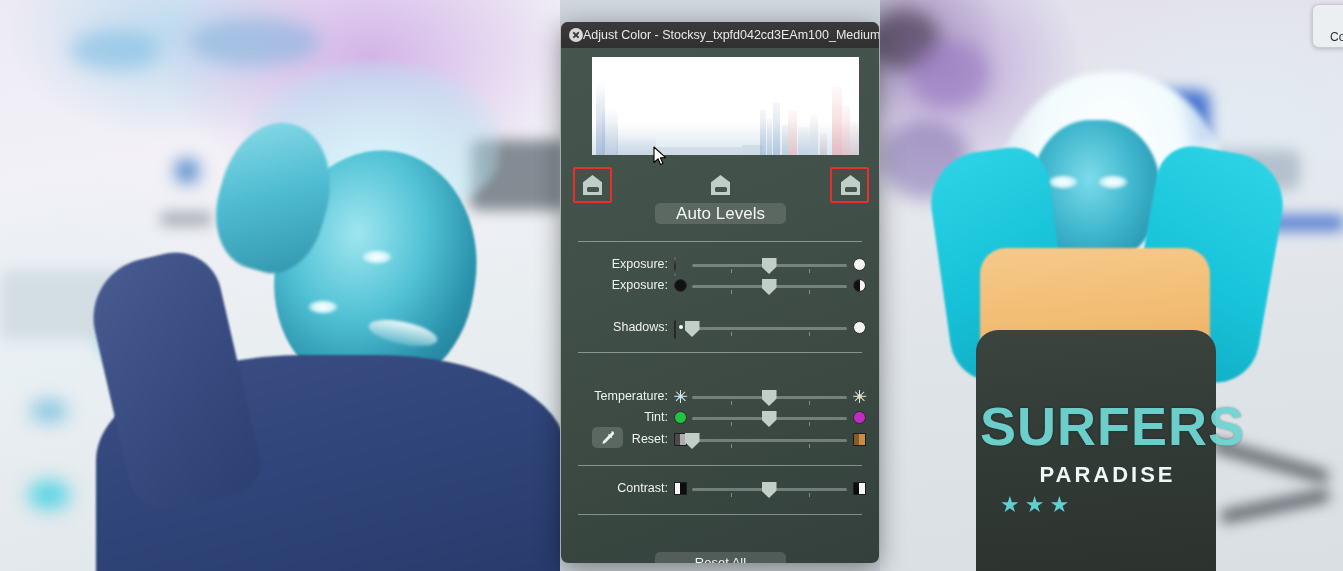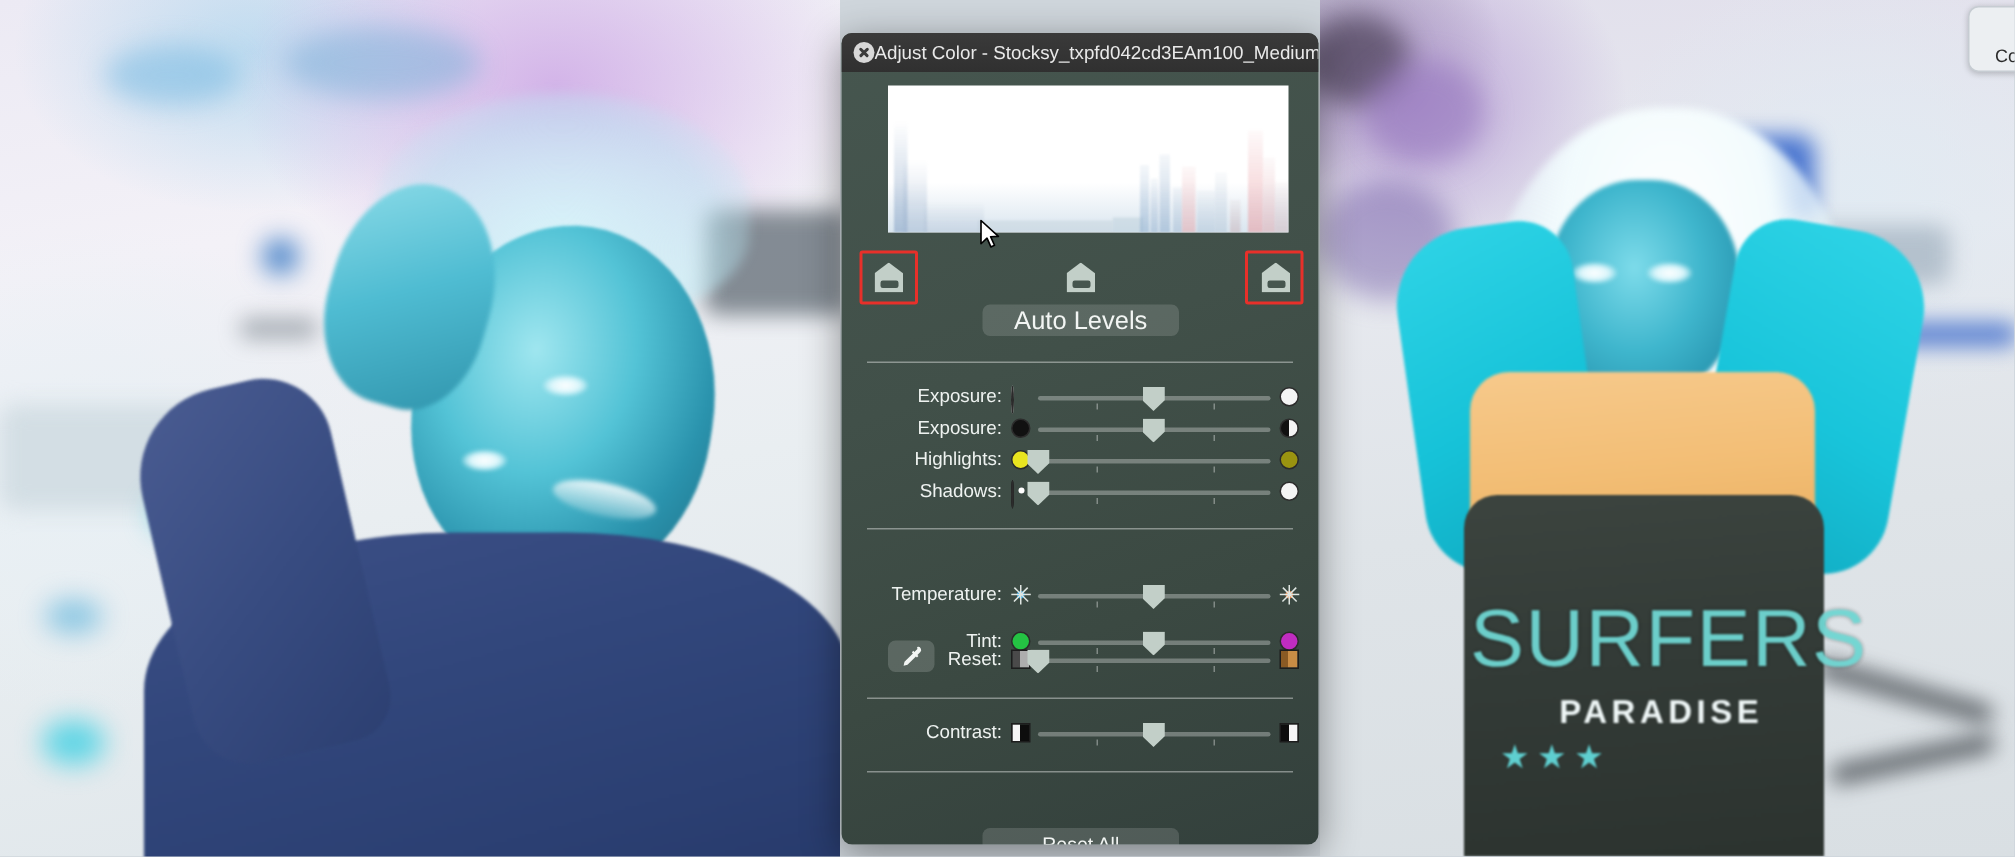--- a/index.html
+++ b/index.html
@@ -107,21 +107,21 @@
     filter: blur(1.2px);
   }
   .subj-r-shirt {
     position:absolute; left:96px; top:330px; width:240px; height:241px;
     border-radius: 22px 22px 0 0;
     background: linear-gradient(175deg,#3c443f 0%,#333b37 45%,#2c332f 100%);
     filter: blur(.6px);
   }
   .shirt-text1 {
     position:absolute; left:100px; top:395px; width:235px;
-    text-align:center; color:#6fd6d2; font-weight:normal;
+    text-align:center; color:#6fd6d2; font-weight:bold;
     font-size:54px; letter-spacing:1px; font-family:"Liberation Sans", sans-serif;
     text-shadow: 0 0 3px rgba(0,0,0,.4); filter: blur(.7px); opacity:.95;
   }
   .shirt-text2 {
     position:absolute; left:120px; top:462px; width:215px;
     text-align:center; color:#eef6f6; font-weight:bold;
     font-size:22px; letter-spacing:3px; filter: blur(.7px);
   }
   .shirt-stars {
     position:absolute; left:120px; top:492px; width:120px;
@@ -398,29 +398,20 @@
     <div class="srow" style="top:253px;">
       <span class="lbl">Exposure:</span>
       <span class="ic ic-left circ dot-black"></span>
       <span class="track"></span>
       <span class="tick" style="left:170px;"></span>
       <span class="tick" style="left:248px;"></span>
       <span class="knob" style="left:208px;"></span>
       <span class="ic ic-right circ half"></span>
     </div>
 
-    <div class="srow" style="top:274px;">
-      <span class="lbl">Highlights:</span>
-      <span class="ic ic-left circ yellow"></span>
-      <span class="track"></span>
-      <span class="tick" style="left:170px;"></span>
-      <span class="tick" style="left:248px;"></span>
-      <span class="knob" style="left:131px;"></span>
-      <span class="ic ic-right circ olive"></span>
-    </div>
 
     <div class="srow" style="top:295px;">
       <span class="lbl">Shadows:</span>
       <span class="ic ic-left circ bullseye"></span>
       <span class="track"></span>
       <span class="tick" style="left:170px;"></span>
       <span class="tick" style="left:248px;"></span>
       <span class="knob" style="left:131px;"></span>
       <span class="ic ic-right circ ring-white"></span>
     </div>
@@ -443,21 +434,21 @@
       <span class="knob" style="left:208px;"></span>
       <span class="ic ic-right sun">
         <span class="core" style="background:#ef8a4a;"></span>
         <span class="ray" style="background:#dfe6e2;transform:rotate(0deg);"></span>
         <span class="ray" style="background:#dfe6e2;transform:rotate(45deg);"></span>
         <span class="ray" style="background:#dfe6e2;transform:rotate(90deg);"></span>
         <span class="ray" style="background:#dfe6e2;transform:rotate(135deg);"></span>
       </span>
     </div>
 
-    <div class="srow" style="top:395px;">
+    <div class="srow" style="top:385px;">
       <span class="lbl">Tint:</span>
       <span class="ic ic-left circ green"></span>
       <span class="track"></span>
       <span class="tick" style="left:170px;"></span>
       <span class="tick" style="left:248px;"></span>
       <span class="knob" style="left:208px;"></span>
       <span class="ic ic-right circ magenta"></span>
     </div>
 
     <div id="eyedropper-btn">

